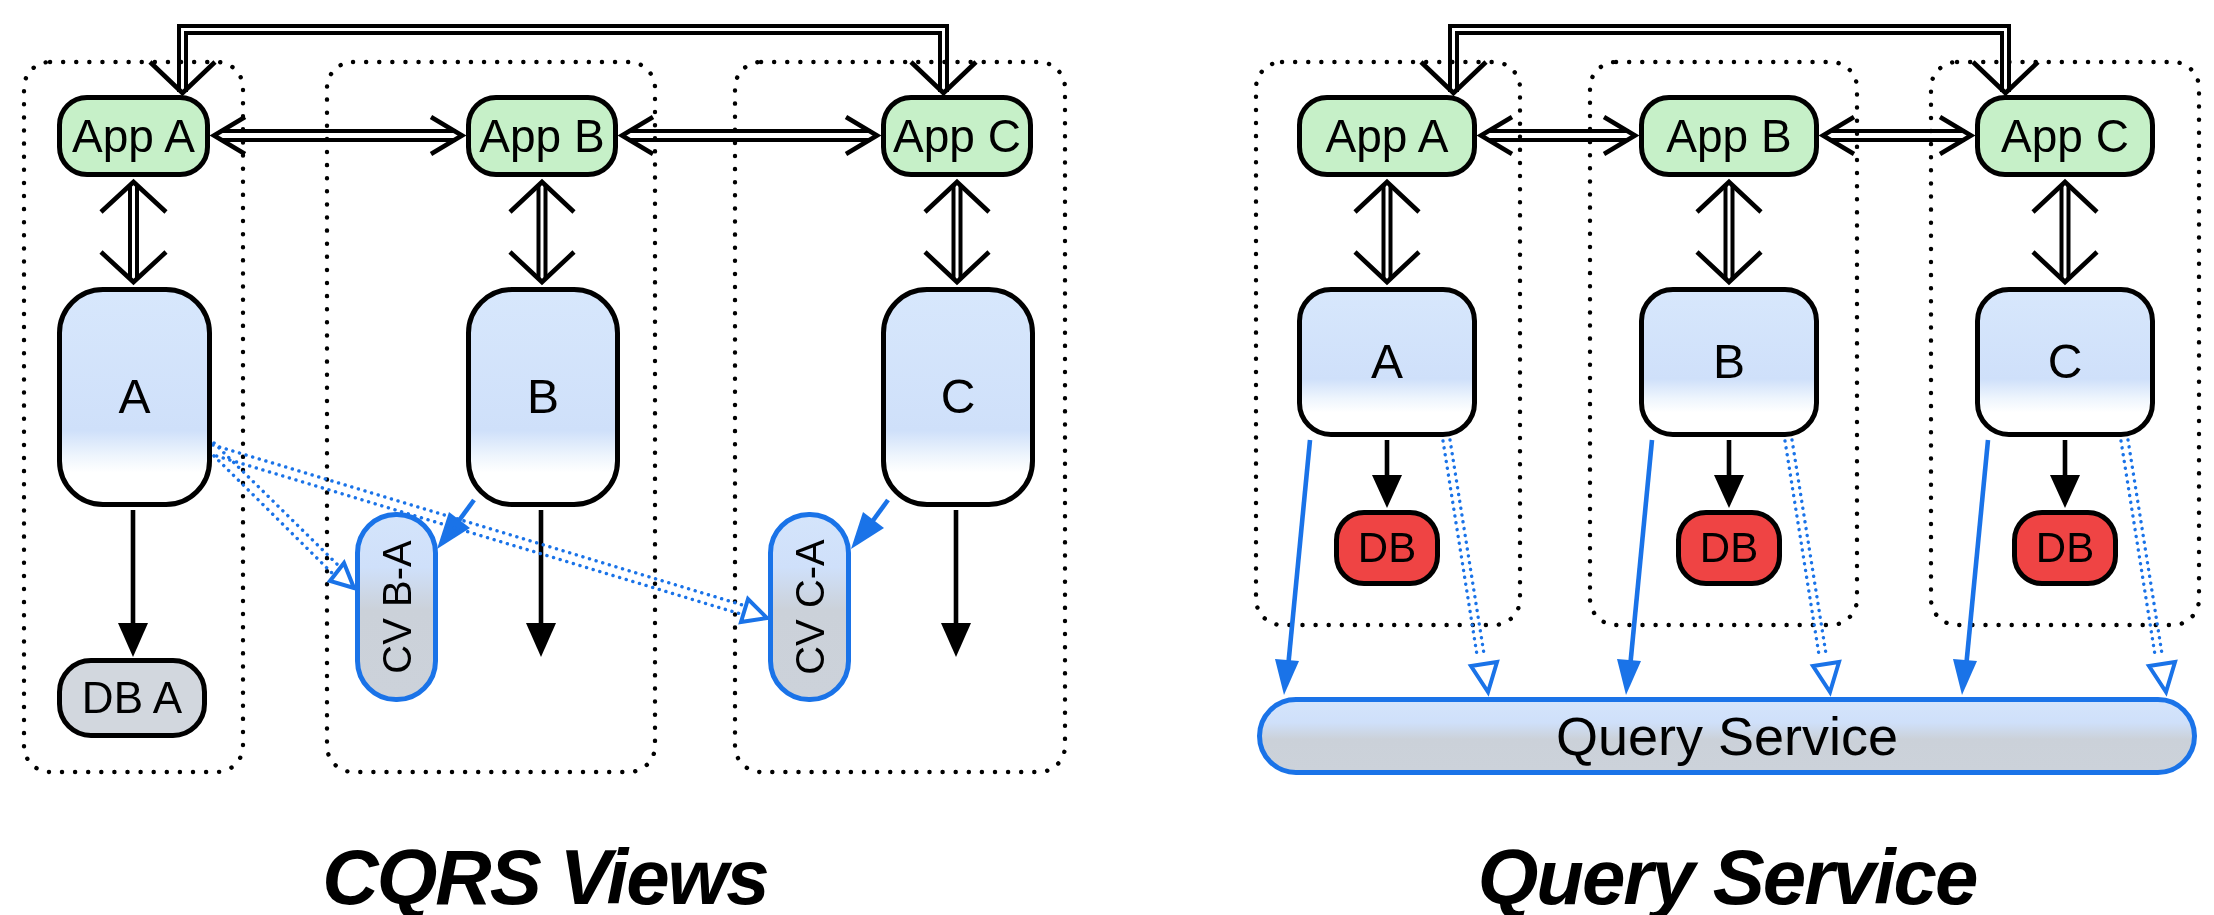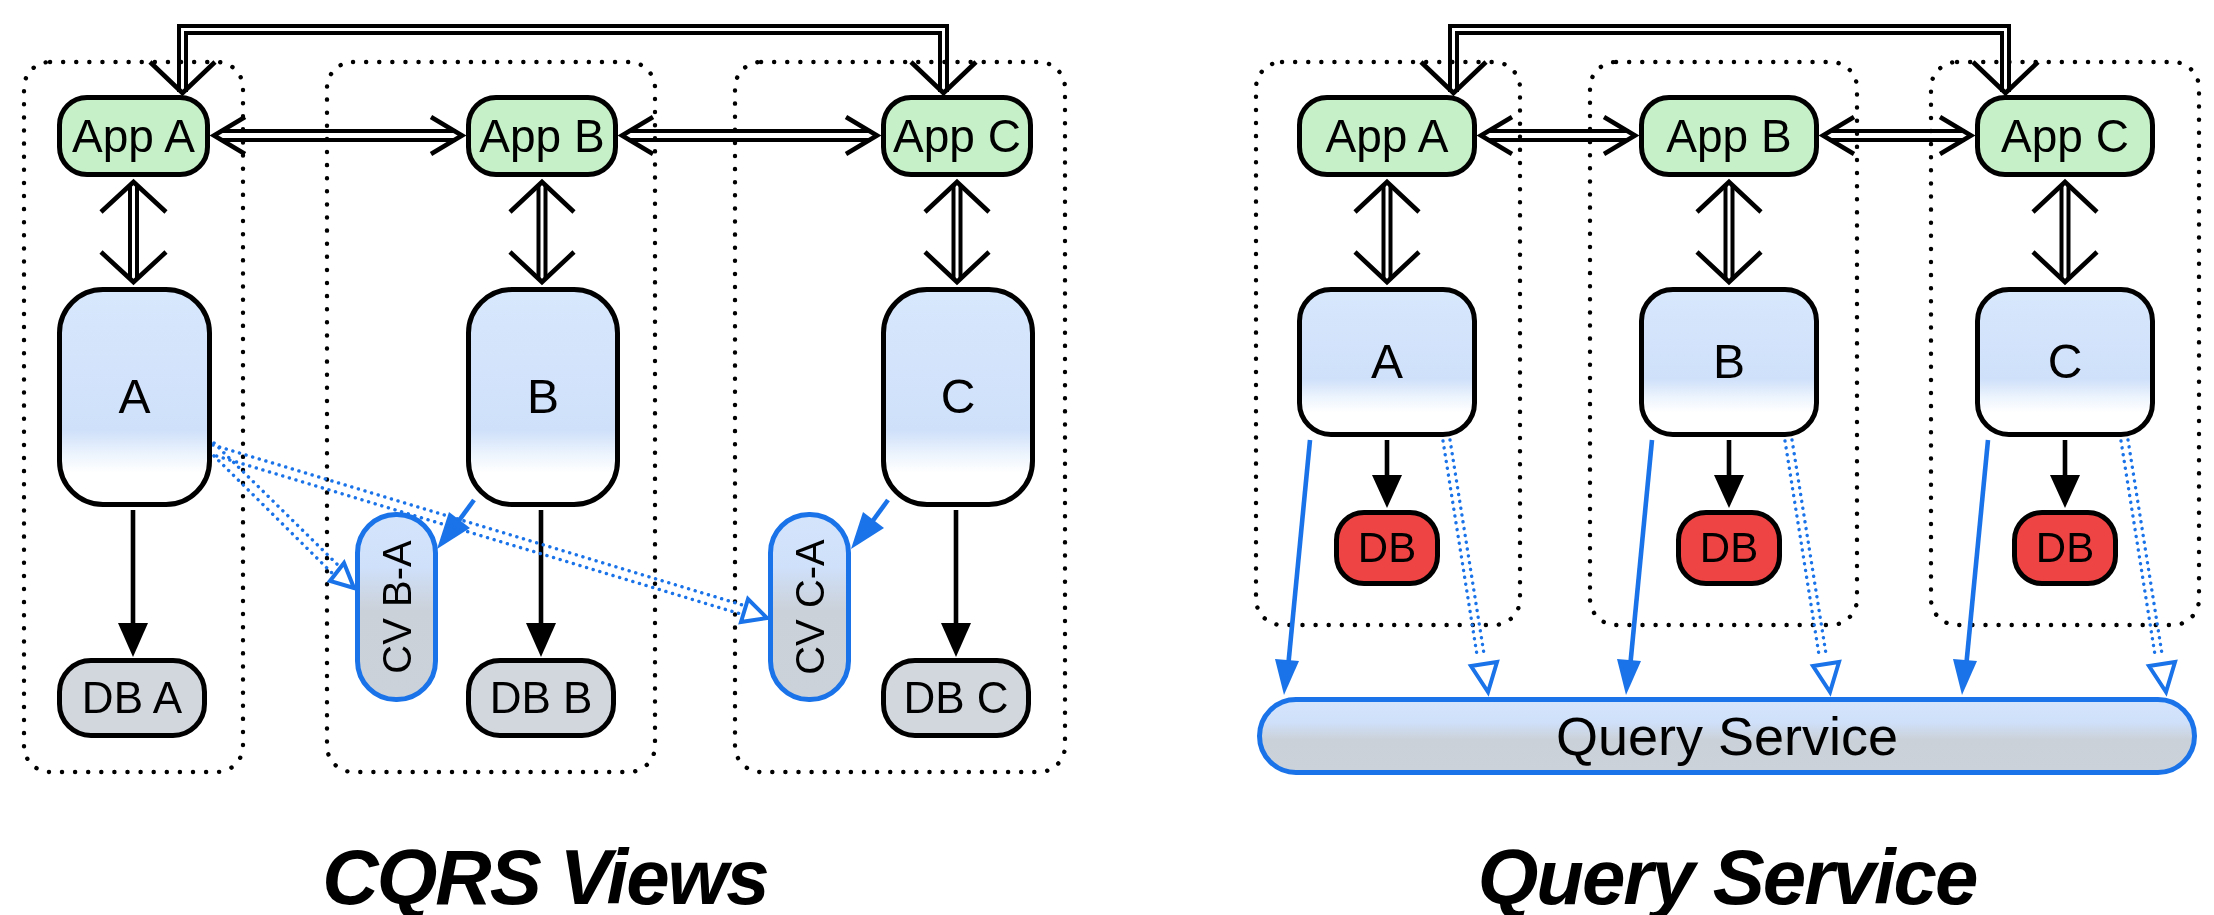--- a/index.html
+++ b/index.html
@@ -230,22 +230,20 @@
 
   <div class="node app" style="left:57px;top:95px;width:153px;height:82px">App A</div>
   <div class="node app" style="left:466px;top:95px;width:152px;height:82px">App B</div>
   <div class="node app" style="left:881px;top:95px;width:152px;height:82px">App C</div>
 
   <div class="node svcL" style="left:57px;top:287px;width:155px;height:220px">A</div>
   <div class="node svcL" style="left:466px;top:287px;width:154px;height:220px">B</div>
   <div class="node svcL" style="left:881px;top:287px;width:154px;height:220px">C</div>
 
   <div class="node db" style="left:57px;top:658px;width:150px;height:80px">DB A</div>
-  <div class="node db" style="left:466px;top:658px;width:150px;height:80px">DB B</div>
-  <div class="node db" style="left:881px;top:658px;width:150px;height:80px">DB C</div>
 
   <div class="node cv" style="left:355px;top:512px;width:83px;height:190px">
     <span class="cv-label">CV B-A</span>
   </div>
   <div class="node cv" style="left:768px;top:512px;width:83px;height:190px">
     <span class="cv-label">CV C-A</span>
   </div>
 
   <div class="title" style="left:145px;top:832px;width:800px">CQRS Views</div>
 

